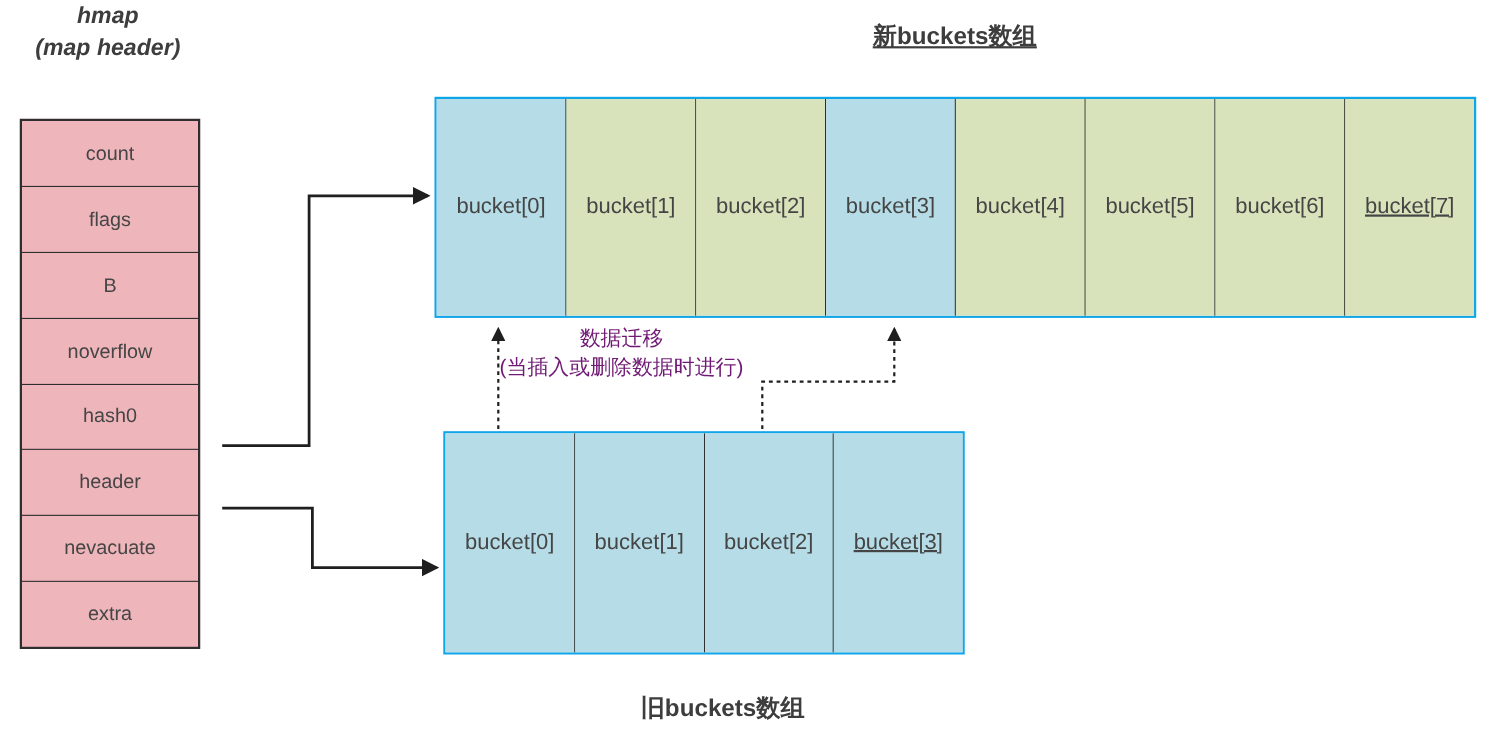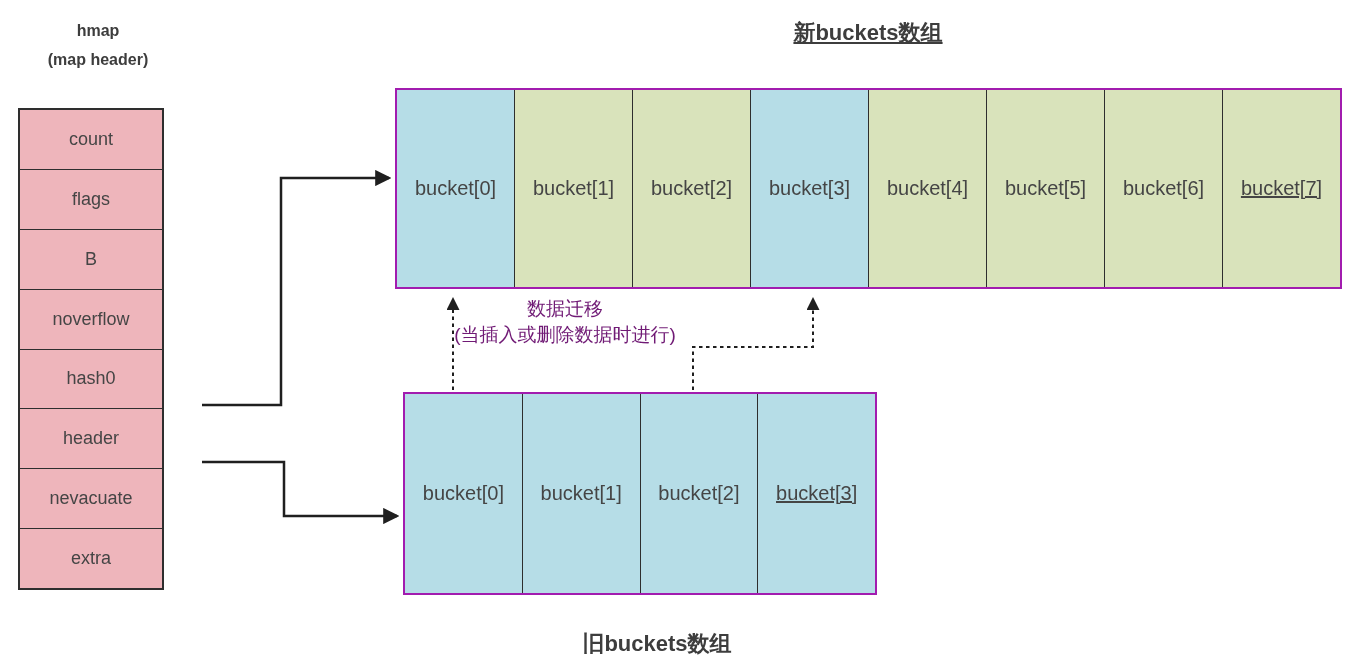--- a/index.html
+++ b/index.html
@@ -16,47 +16,47 @@
     overflow: hidden;
   }
   .title {
     position: absolute;
     font-weight: bold;
     font-size: 22px;
     color: #3d3d3d;
     text-align: center;
     line-height: 30px;
   }
-  #hmap-title   { left: 8px;   top: 16px;  width: 180px; font-size: 16px; line-height: 29px; }
+  #hmap-title   { left: 8px;   top: 0;  width: 180px; font-size: 21px; line-height: 29px; font-style: italic; }
   #new-title    { left: 618px; top: 18px;  width: 500px; text-decoration: underline; }
   #old-title    { left: 457px; top: 629px; width: 400px; }
 
   .hmap-box {
     position: absolute;
     left: 18px; top: 108px;
-    width: 146px; height: 482px;
+    width: 164px; height: 482px;
     border: 2px solid #2e2e2e;
     display: flex;
     flex-direction: column;
     background: var(--pink, #eeb5bb);
   }
   .hmap-row {
     flex: 1;
     display: flex;
     align-items: center;
     justify-content: center;
     font-size: 18px;
     border-bottom: 1.5px solid #2e2e2e;
     color: #454545;
   }
   .hmap-row:last-child { border-bottom: none; }
 
   .bucket-array {
     position: absolute;
-    border: 2px solid #a21caf;
+    border: 2px solid #0ea5e9;
     display: flex;
   }
   #new-array { left: 395px; top: 88px;  width: 947px; height: 201px; }
   #old-array { left: 403px; top: 392px; width: 474px; height: 203px; }
   .cell {
     flex: 1;
     display: flex;
     align-items: center;
     justify-content: center;
     font-size: 20px;

